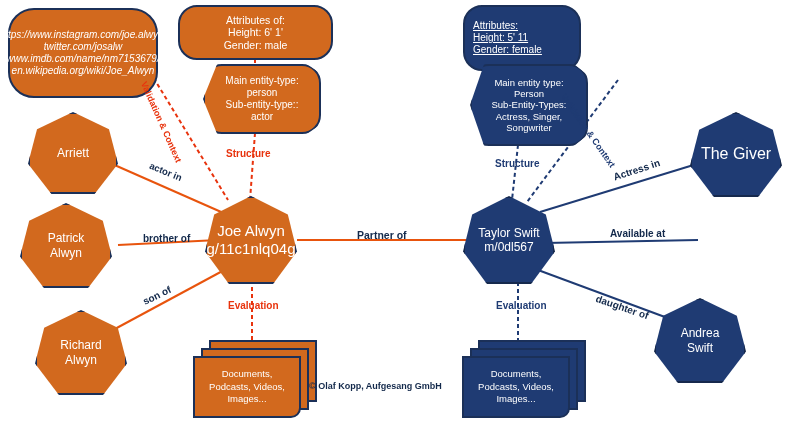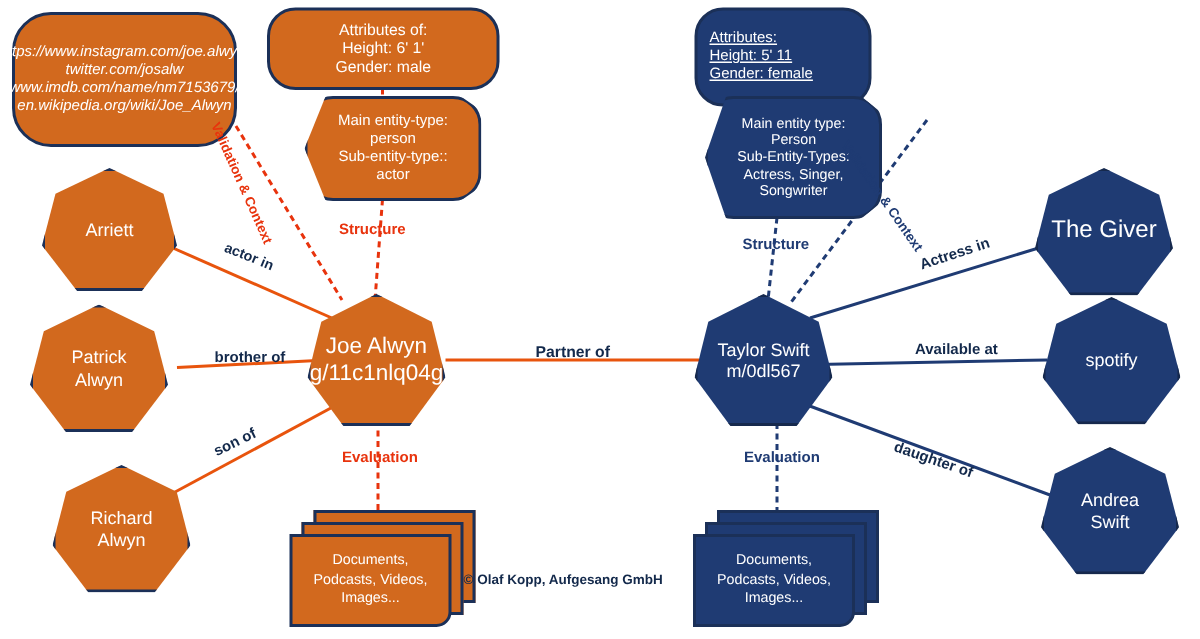--- a/index.html
+++ b/index.html
@@ -188,23 +188,22 @@
 Person
 Sub-Entity-Types:
 Actress, Singer,
 Songwriter</div>
 
   <div class="node blue hept-b" style="left:463px; top:196px; width:92px; height:88px; font-size:12px;">Taylor Swift
 m/0dl567</div>
 
   <div class="node blue hept-b" style="left:690px; top:112px; width:92px; height:85px; font-size:16px;">The Giver</div>
 
-  <div class="node blue hept-b" style="left:695px; top:198px; width:92px; height:85px; font-size:12px;">spotify</div>
-
-  <div class="node blue hept-b" style="left:694px; top:298px; width:92px; height:85px; font-size:12px;">Andrea
+
+  <div class="node blue hept-b" style="left:654px; top:298px; width:92px; height:85px; font-size:12px;">Andrea
 Swift</div>
 
   <div class="doc-stack" style="left:462px; top:340px; width:130px; height:78px;">
     <div class="doc-sheet blue" style="left:16px; top:0px; width:108px; height:62px;"></div>
     <div class="doc-sheet blue" style="left:8px; top:8px; width:108px; height:62px;"></div>
     <div class="doc-sheet blue doc-front" style="left:0px; top:16px; width:108px; height:62px; font-size:9.5px; border-radius:0 0 10px 0;">Documents,
 Podcasts, Videos,
 Images...</div>
   </div>
 

